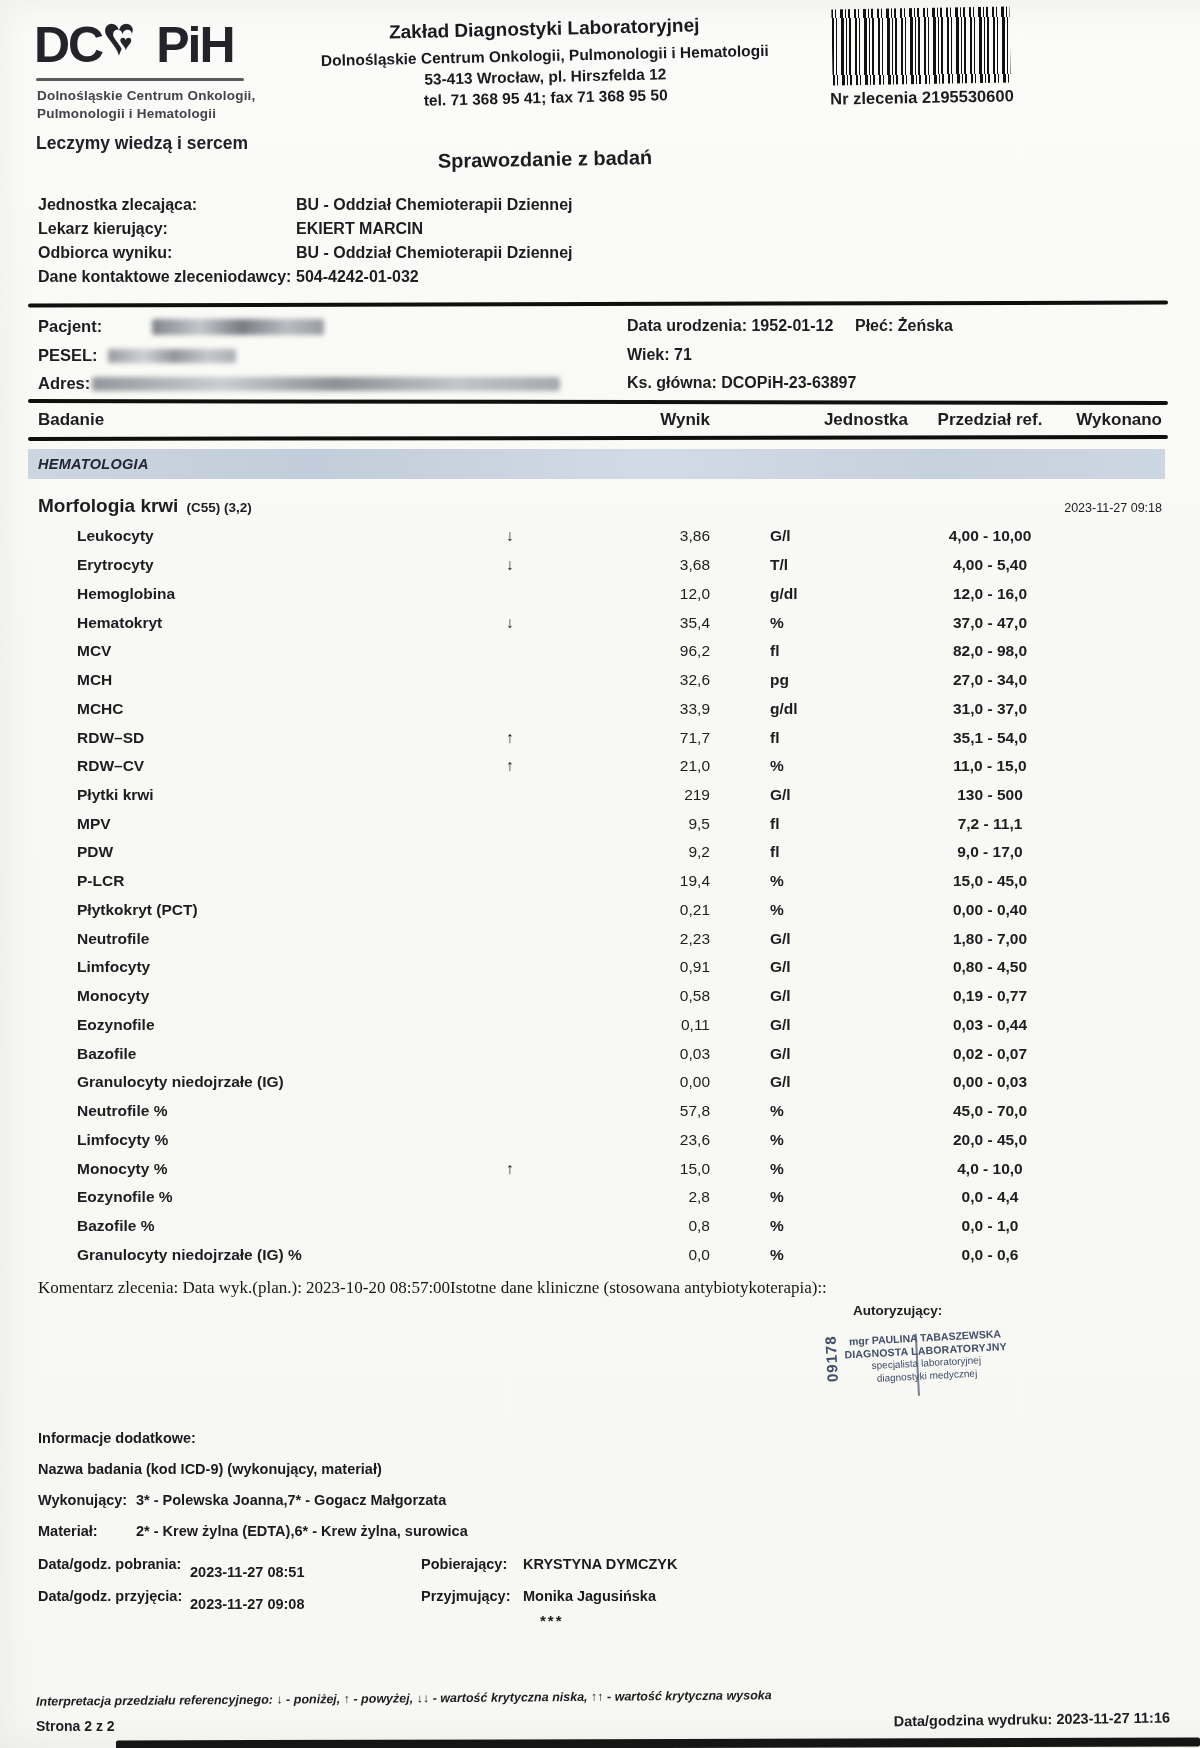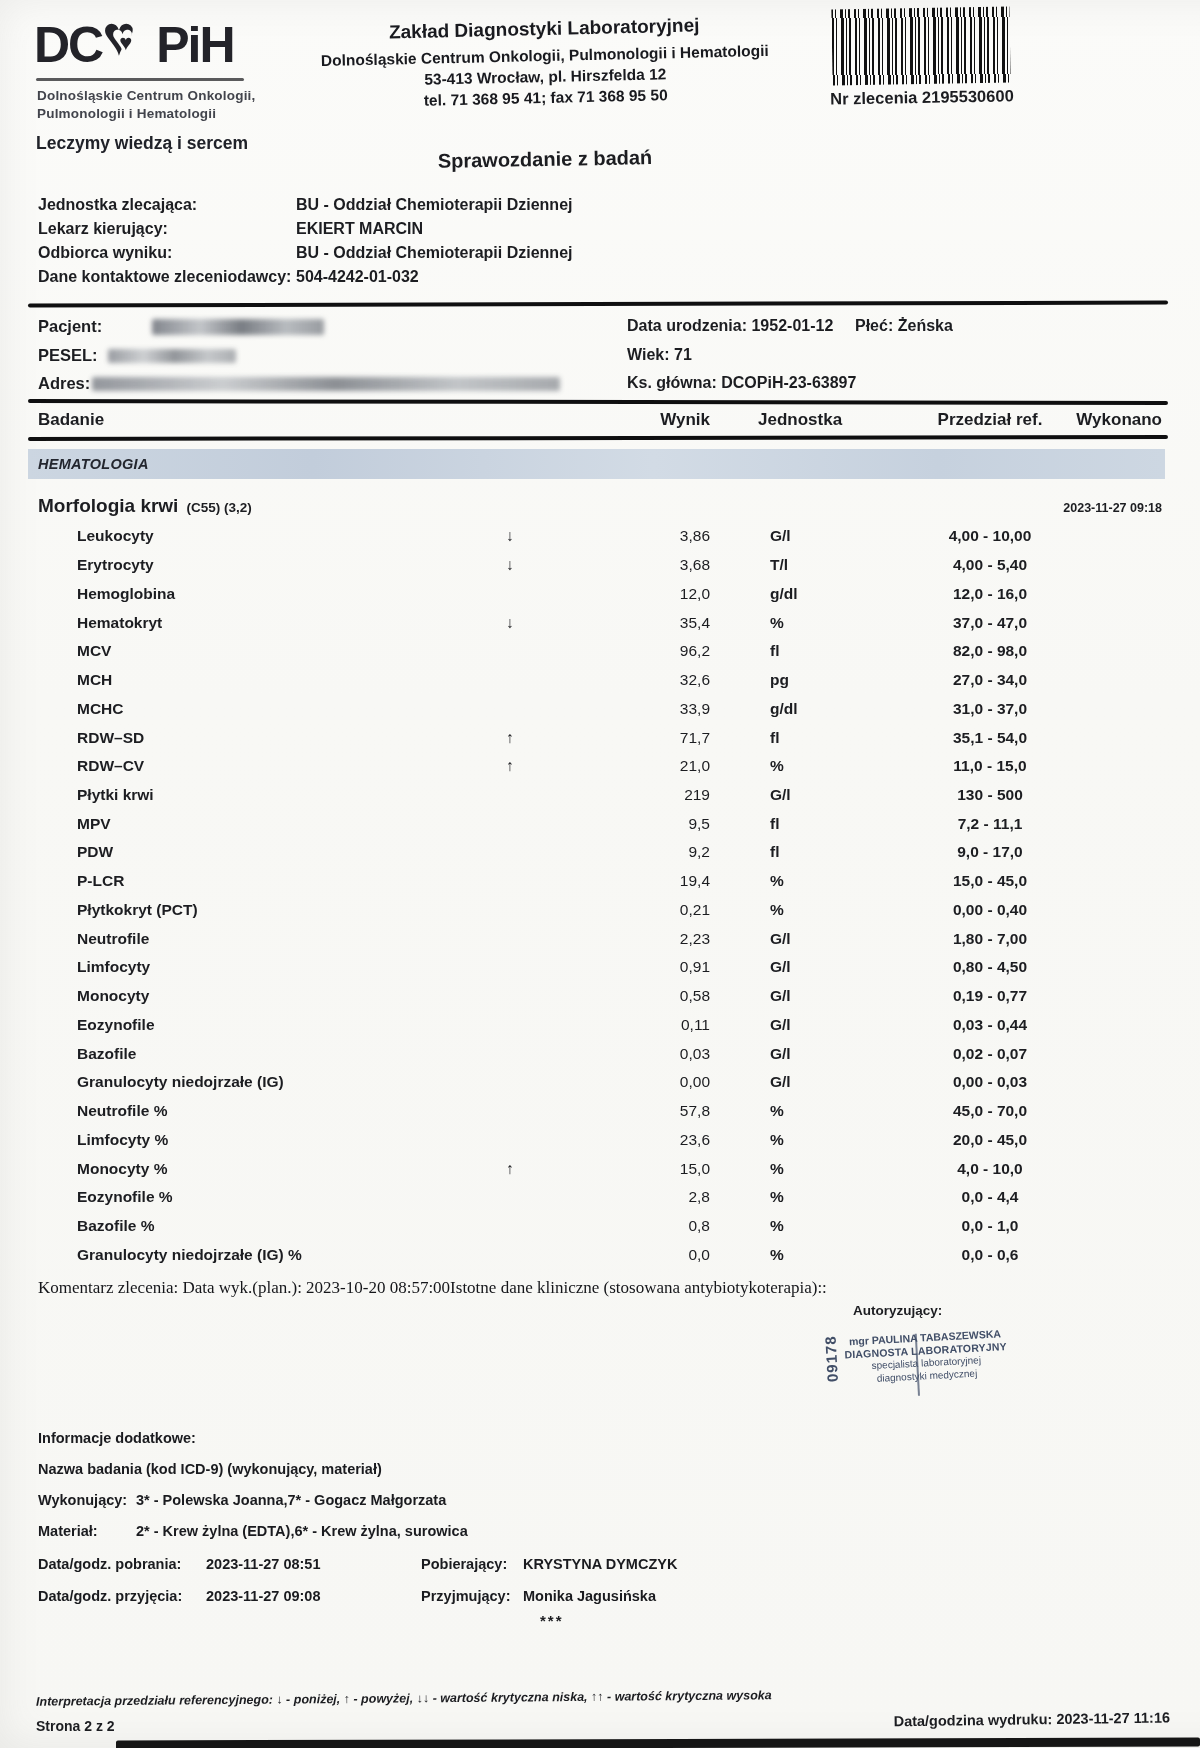--- a/index.html
+++ b/index.html
@@ -48,31 +48,31 @@
   
   .pt-lbl{font-size:16.5px; font-weight:bold;}
   .pt-val{font-size:16px; font-weight:600;}
   .redact{position:absolute; border-radius:2px; filter:blur(2.6px);
     background:linear-gradient(90deg,rgba(95,100,110,.78),rgba(150,155,163,.55) 28%,rgba(88,93,102,.8) 52%,rgba(140,146,154,.6) 78%,rgba(100,105,114,.65));}
   
   .thead{left:30px; top:410px; width:1135px; height:24px; position:absolute; font-size:17px; font-weight:bold;}
   .thead span{position:absolute; top:0;}
   .th-badanie{left:8px;}
   .th-wynik{left:560px; width:120px; text-align:right;}
-  .th-jednostka{left:728px; width:150px; text-align:left;}
+  .th-jednostka{left:728px; width:150px; text-align:right;}
   .th-przedzial{left:865px; width:190px; text-align:center;}
   .th-wykonano{left:1000px; width:132px; text-align:right;}
   .section-band{left:28px; top:449px; width:1137px; height:30px;
     background:linear-gradient(90deg,#ccd6e1,#c2cddb 25%,#d2dbe5 55%,#c6d1de 80%,#cdd7e2);
     display:flex; align-items:center;}
   .section-band span{font-size:14.5px; font-weight:bold; font-style:italic; color:#23262e; padding-left:10px; letter-spacing:.3px;}
   .panel-line{left:30px; top:495px; width:1135px; height:26px;}
   .panel-title{position:absolute; left:8px; top:0; font-size:19px; font-weight:bold;}
   .panel-code{font-size:13.5px; font-weight:bold; margin-left:8px;}
-  .performed{position:absolute; right:3px; top:6px; font-size:12.5px; font-weight:700;}
+  .performed{position:absolute; right:3px; top:6px; font-size:12.5px; font-weight:400;}
   .rows{left:30px; top:522px; width:1135px;}
   .rrow{position:relative; height:28.74px;}
   .rrow span{position:absolute; top:50%; transform:translateY(-50%); font-size:15.5px;}
   .rname{left:47px; font-weight:600;}
   .rflag{left:465px; width:30px; text-align:center; font-weight:bold; font-size:16px;}
   .rval{left:560px; width:120px; text-align:right; font-weight:normal;}
   .runit{left:740px; font-weight:600;}
   .rrange{left:865px; width:190px; text-align:center; font-weight:600;}
   
   .comment{left:38px; top:1278px; width:1130px; font-family:"Liberation Serif", serif; font-size:17px; color:#15161a;}
@@ -86,21 +86,21 @@
   .stamp-vline{position:absolute; left:104px; top:2px; width:1.5px; height:62px; background:#32405c; opacity:.7;}
   
   .add{font-size:14.5px; font-weight:600; color:#1a1b1f;}
   .add-title{left:38px; top:1430px; font-weight:bold;}
   .add-l1{left:38px; top:1461px;}
   .add-lbl{left:38px;}
   .add-val{left:136px;}
   .y-wyk{top:1492px;}  .y-mat{top:1523px;}
   .y-pob{top:1556px;}  .y-prz{top:1588px;}
   .dt-lbl{left:38px; font-weight:bold;}
-  .dt-val{left:206px;}
+  .dt-val{left:190px;margin-top:8px;}
   .p-lbl{left:421px; font-weight:bold;}
   .p-val{left:523px;}
   .stars{left:540px; top:1612px; font-size:15px; font-weight:bold; letter-spacing:2px;}
   
   .interp{left:36px; top:1690px; width:1080px; font-size:12.5px; font-style:italic; font-weight:600; color:#1b1c20; transform:rotate(-.5deg);}
   .pageno{left:36px; top:1718px; font-size:14px; font-weight:600;}
   .printed{left:800px; top:1712px; width:370px; text-align:right; font-size:14.5px; font-weight:600; transform:rotate(-.8deg);}
   .bottom-bar{left:116px; top:1739px; width:1084px; height:9px; background:#151515; border-radius:2px; transform:rotate(-.15deg);}
 </style>
 </head>

